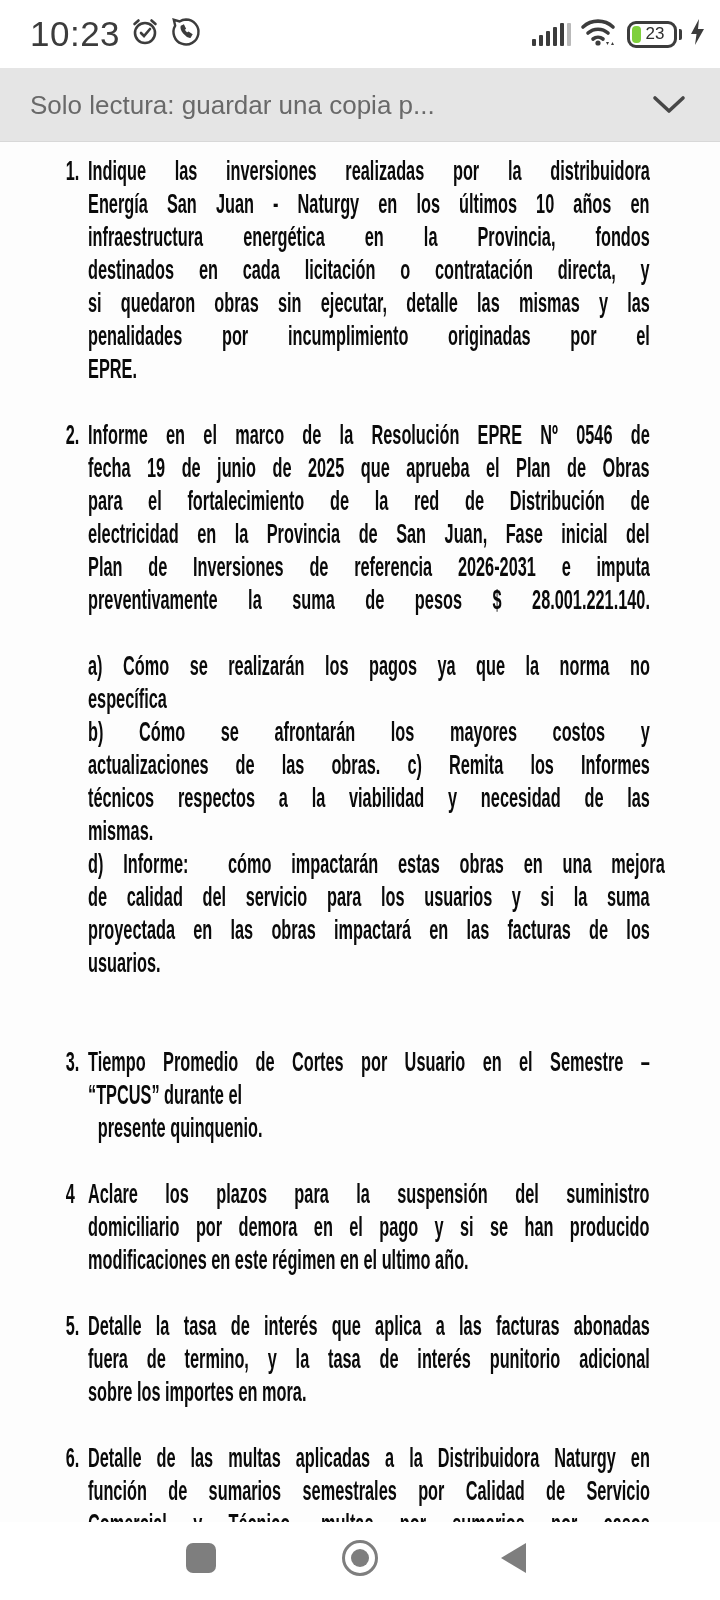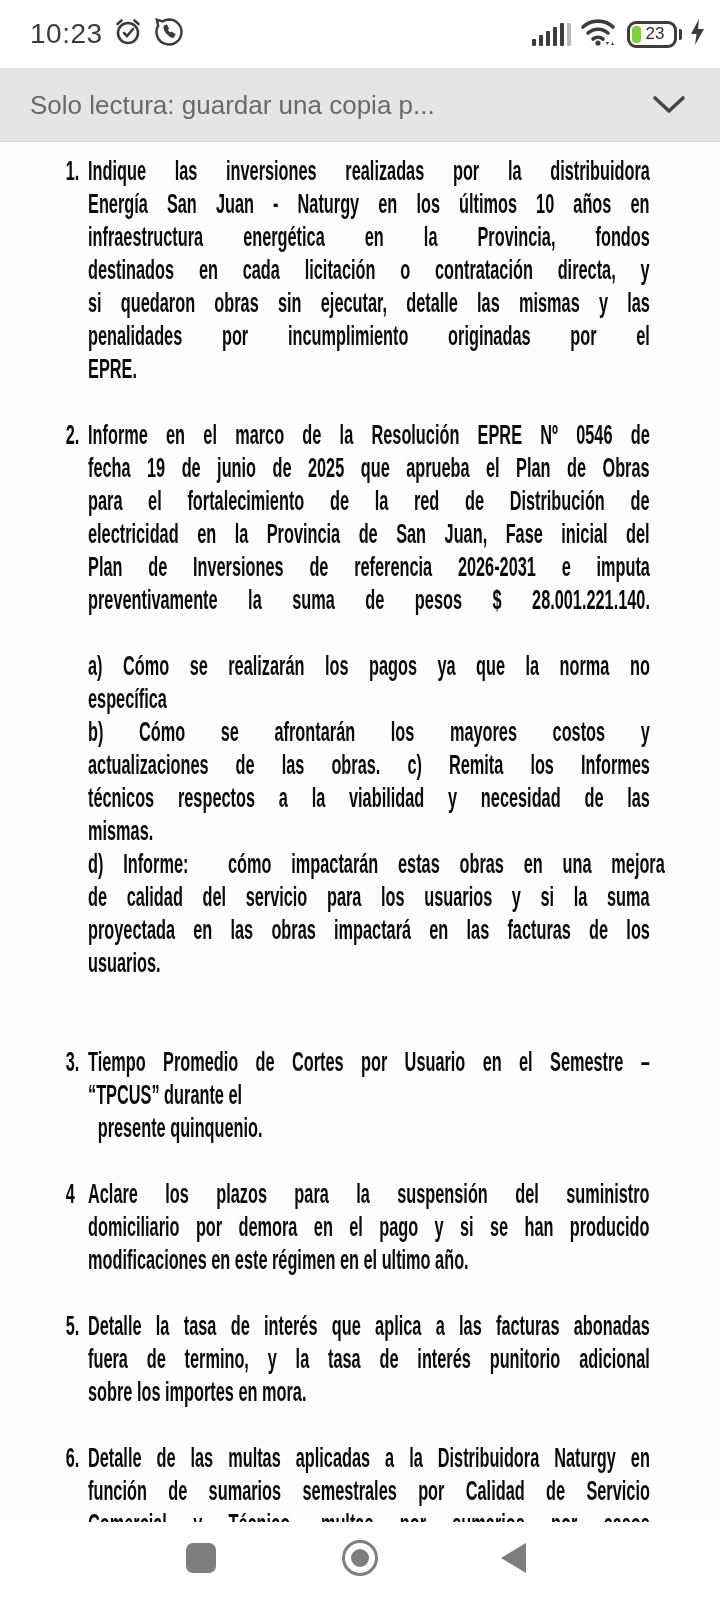--- a/index.html
+++ b/index.html
@@ -2,21 +2,21 @@
 <html><head>
 <meta charset="utf-8">
 <style>
   html,body{margin:0;padding:0;background:#ccc;}
   .screen{position:relative;width:720px;height:1600px;background:#ffffff;overflow:hidden;
           font-family:"Liberation Sans",sans-serif;}
 
   
   .status-bar{position:absolute;left:0;top:0;width:720px;height:68px;background:#ffffff;}
   .sb-left{position:absolute;left:30px;top:0;height:68px;display:flex;align-items:center;gap:10px;}
-  .sb-time{font-size:28px;color:#3c3c3c;letter-spacing:0.5px;}
+  .sb-time{font-size:35px;color:#3c3c3c;letter-spacing:0.5px;}
   .sb-right{position:absolute;right:14px;top:0;height:68px;display:flex;align-items:center;gap:9px;}
   .sig{display:flex;align-items:flex-end;gap:3px;height:24px;}
   .sig i{display:block;width:4px;background:#3c3c3c;border-radius:1px;}
   .sig i.dim{background:#b9b9b9;}
   .battery{position:relative;width:50px;height:27px;border:3px solid #3c3c3c;border-radius:9px;
            display:flex;align-items:center;justify-content:center;box-sizing:border-box;background:#fff;}
   .bat-fill{position:absolute;left:2px;top:2px;bottom:2px;width:9px;background:#7fd03c;border-radius:4px;}
   .bat-num{position:relative;font-size:17px;color:#2e2e2e;margin-left:6px;}
   .bat-nub{width:3px;height:11px;background:#3c3c3c;border-radius:0 2px 2px 0;margin-left:-7px;margin-right:-2px;}
 

